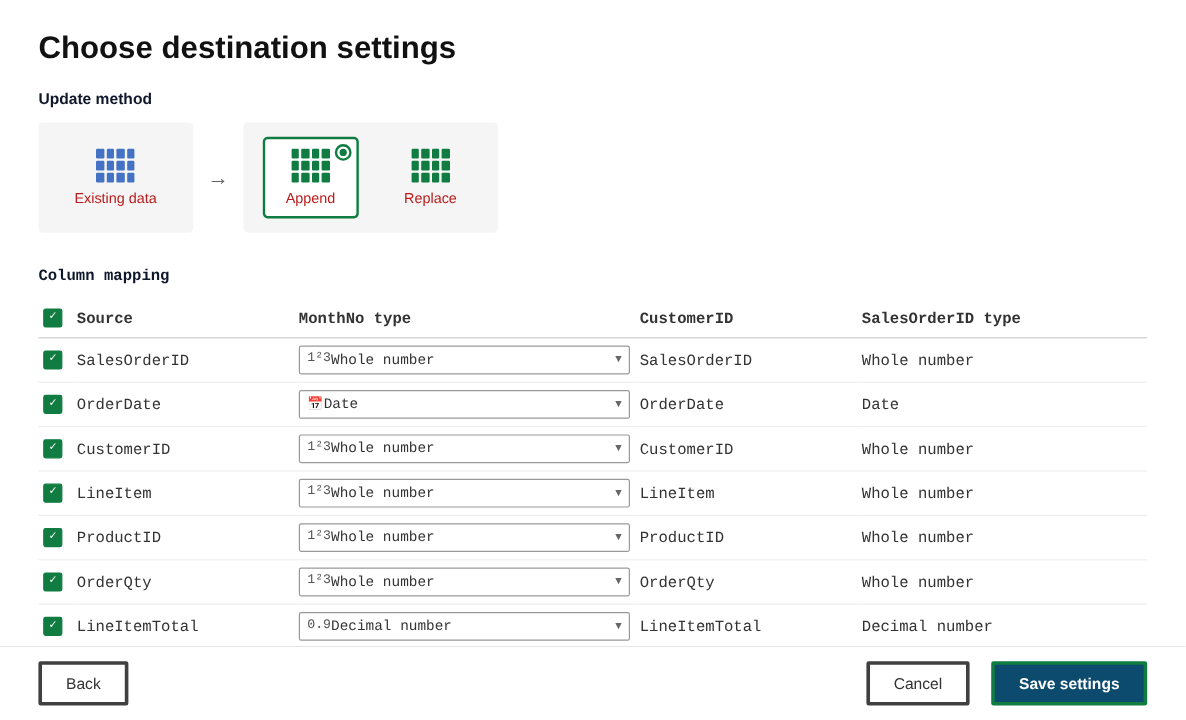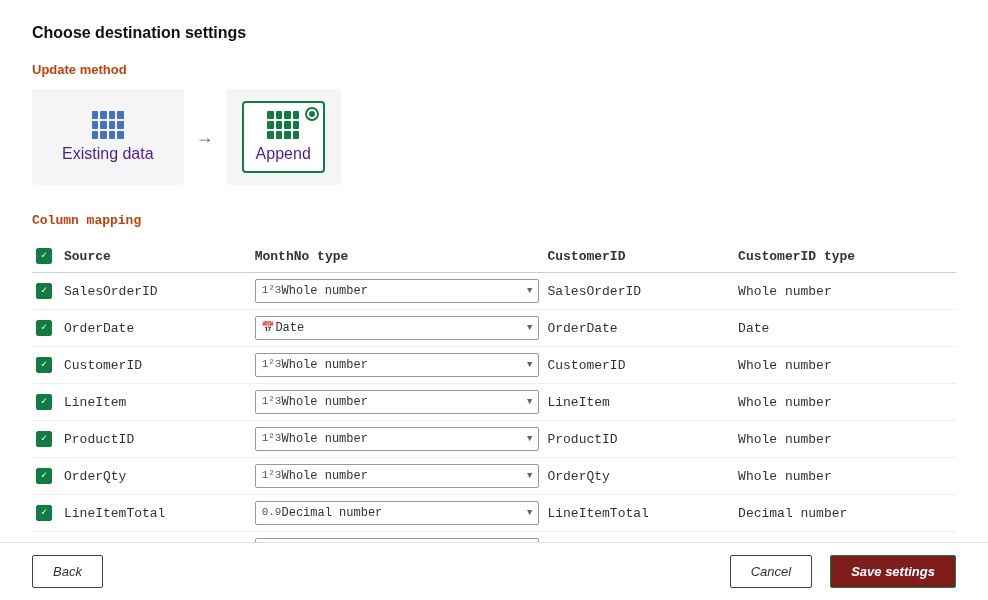--- a/index.html
+++ b/index.html
@@ -6,30 +6,30 @@
     body {
       font-family: 'Segoe UI', Arial, sans-serif;
       font-size: 14px;
       background: #fff;
       color: #333;
       width: 988px;
       min-height: 600px;
       padding: 24px 32px;
     }
     h1 {
-      font-size: 16px;
+      font-size: 26px;
       font-weight: 600;
       margin-bottom: 20px;
       color: #111;
     }
     .section-label {
       font-size: 13px;
       font-weight: 600;
       margin-bottom: 12px;
-      color: #c2410c;
+      color: #0f172a;
     }
     
     .update-method {
       display: flex;
       align-items: center;
       gap: 12px;
       margin-bottom: 28px;
     }
     .method-group {
       display: flex;
@@ -50,22 +50,22 @@
       border: 2px solid transparent;
       background: transparent;
       position: relative;
       min-width: 80px;
     }
     .method-card.selected {
       background: #fff;
       border-color: #107c41;
     }
     .method-card-label {
-      font-size: 16px;
-      color: #4c1d95;
+      font-size: 12px;
+      color: #b91c1c;
       text-align: right;
     }
     .arrow-icon {
       font-size: 18px;
       color: #666;
     }
     .radio-dot {
       position: absolute;
       top: 4px;
       right: 4px;
@@ -200,31 +200,30 @@
       padding: 12px 32px;
       display: flex;
       justify-content: space-between;
       align-items: center;
     }
     .btn {
       padding: 8px 20px;
       border-radius: 2px;
       font-size: 13px;
       cursor: pointer;
-      border: 1px solid #404040;
-      background: #fff;
-      color: #333;
-      font-style: italic;
+      border: 3px solid #404040;
+      background: #fff;
+      color: #333;
     }
     .btn-group {
       display: flex;
       gap: 18px;
     }
     .btn-primary {
-      background: #7f1d1d;
+      background: #0c4a6e;
       color: #fff;
       border-color: #107c41;
       font-weight: 600;
     }
   </style>
 </head>
 <body>
 
 <h1>Choose destination settings</h1>
 
@@ -267,41 +266,58 @@
         <div class="grid-cell"></div>
           <div class="grid-cell"></div>
           <div class="grid-cell"></div>
           <div class="grid-cell"></div>
         <div class="grid-cell"></div>
           <div class="grid-cell"></div>
           <div class="grid-cell"></div>
           <div class="grid-cell"></div>
       </div>
       <span class="method-card-label">Append</span>
+    </div>
+    <div class="method-card">
+      <div class="grid-icon replace">
+        <div class="grid-cell"></div>
+          <div class="grid-cell"></div>
+          <div class="grid-cell"></div>
+          <div class="grid-cell"></div>
+        <div class="grid-cell"></div>
+          <div class="grid-cell"></div>
+          <div class="grid-cell"></div>
+          <div class="grid-cell"></div>
+        <div class="grid-cell"></div>
+          <div class="grid-cell"></div>
+          <div class="grid-cell"></div>
+          <div class="grid-cell"></div>
+      </div>
+      <span class="method-card-label">Replace</span>
     </div>
   </div>
 </div>
 
 <div class="mapping-section">
   <div class="section-label">Column mapping</div>
 
   <table class="mapping-table">
     <thead>
       <tr class="header-row">
         <th class="checkbox-col">
           <div class="checkbox-container">
             <div class="check-box header-check">
               <span class="check-mark">✓</span>
             </div>
           </div>
         </th>
         <th>Source</th>
         <th>MonthNo type</th>
         <th>CustomerID</th>
-        <th>CustomerID type</th>
+        <th>SalesOrderID type</th>
       </tr>
     </thead>
     <tbody id="table-body">
     <tr>
           <td>
             <div class="checkbox-container">
               <div class="check-box">
                 <span class="check-mark">✓</span>
               </div>
             </div>

